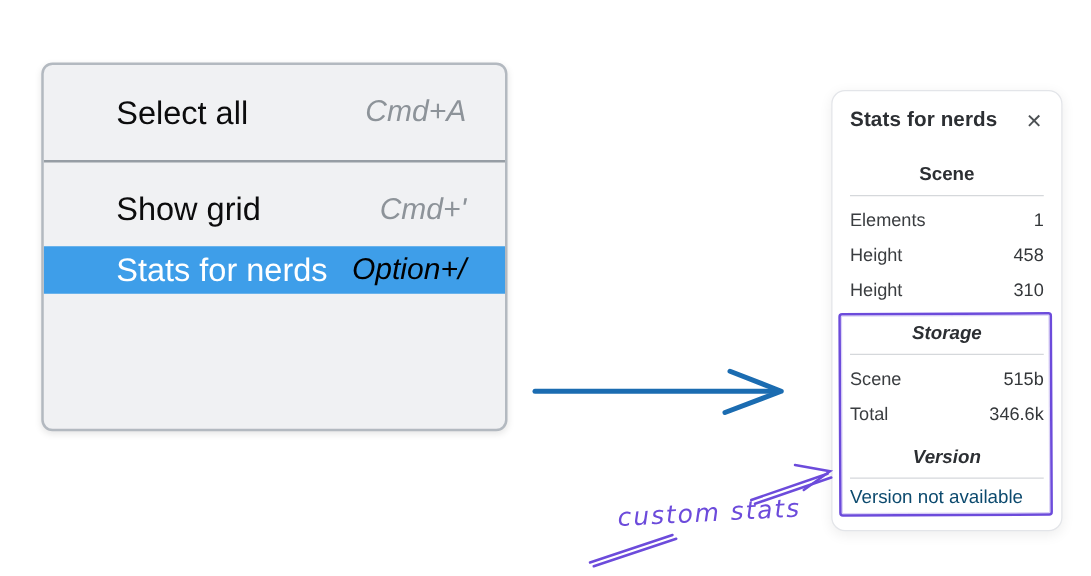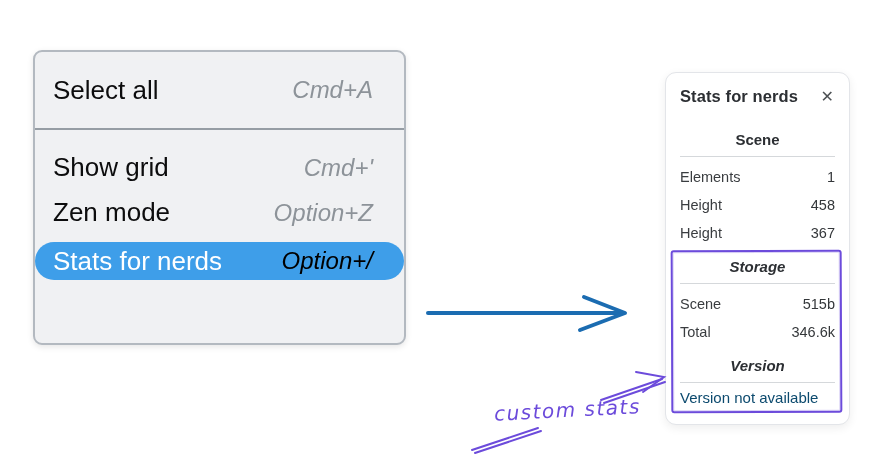--- a/index.html
+++ b/index.html
@@ -18,24 +18,23 @@
     width: 373px; height: 295px;
     background: #f0f1f3;
     border: 2px solid #b3b9c0;
     border-radius: 9px;
     box-shadow: 0 2px 6px rgba(0,0,0,0.10);
     overflow: hidden;
     color: #0c0c0d;
   }
   .menu-item {
     display: flex; justify-content: space-between; align-items: center;
-    padding: 0 31px 0 18px;
+    padding: 0 31px 0 58px;
     font-size: 26px;
     cursor: default;
-    border-radius: 22px;
   }
   .menu-item.first { height: 76px; }
   .menu-divider { height: 2px; background: #969da4; }
   .menu-group { padding-top: 15px; }
   .menu-group .menu-item { height: 45px; }
   .menu-item .mi-shortcut { font-size: 24px; color: #8d9399; font-style: italic; }
   .menu-item.selected {
     height: 38px; margin-top: 7px;
     background: #3e9ee9; color: #ffffff;
   }
@@ -109,24 +108,20 @@
     <div class="menu-item first">
       <span class="mi-label">Select all</span>
       <span class="mi-shortcut">Cmd+A</span>
     </div>
     <div class="menu-divider"></div>
     <div class="menu-group">
       <div class="menu-item">
         <span class="mi-label">Show grid</span>
         <span class="mi-shortcut">Cmd+'</span>
       </div>
-      <div class="menu-item">
-        <span class="mi-label">Zen mode</span>
-        <span class="mi-shortcut">Option+Z</span>
-      </div>
       <div class="menu-item selected">
         <span class="mi-label">Stats for nerds</span>
         <span class="mi-shortcut">Option+/</span>
       </div>
     </div>
   </div>
 
   <svg class="draw-layer" style="left:420px; top:290px;" width="215" height="50" viewBox="0 0 215 50">
     <line x1="8" y1="23" x2="200" y2="23" stroke="#1b6cb1" stroke-width="4" stroke-linecap="round"></line>
     <polyline points="164,7 205,23 160,40" fill="none" stroke="#1b6cb1" stroke-width="4" stroke-linecap="round" stroke-linejoin="round"></polyline>
@@ -144,21 +139,21 @@
       <div class="stat-row">
         <span>Elements</span>
         <span class="val">1</span>
       </div>
       <div class="stat-row">
         <span>Height</span>
         <span class="val">458</span>
       </div>
       <div class="stat-row">
         <span>Height</span>
-        <span class="val">367</span>
+        <span class="val">310</span>
       </div>
     </div>
 
     <div class="stat-section">
       <div class="section-header tight">Storage</div>
       <hr class="section-divider">
       <div class="stat-row">
         <span>Scene</span>
         <span class="val">515b</span>
       </div>

